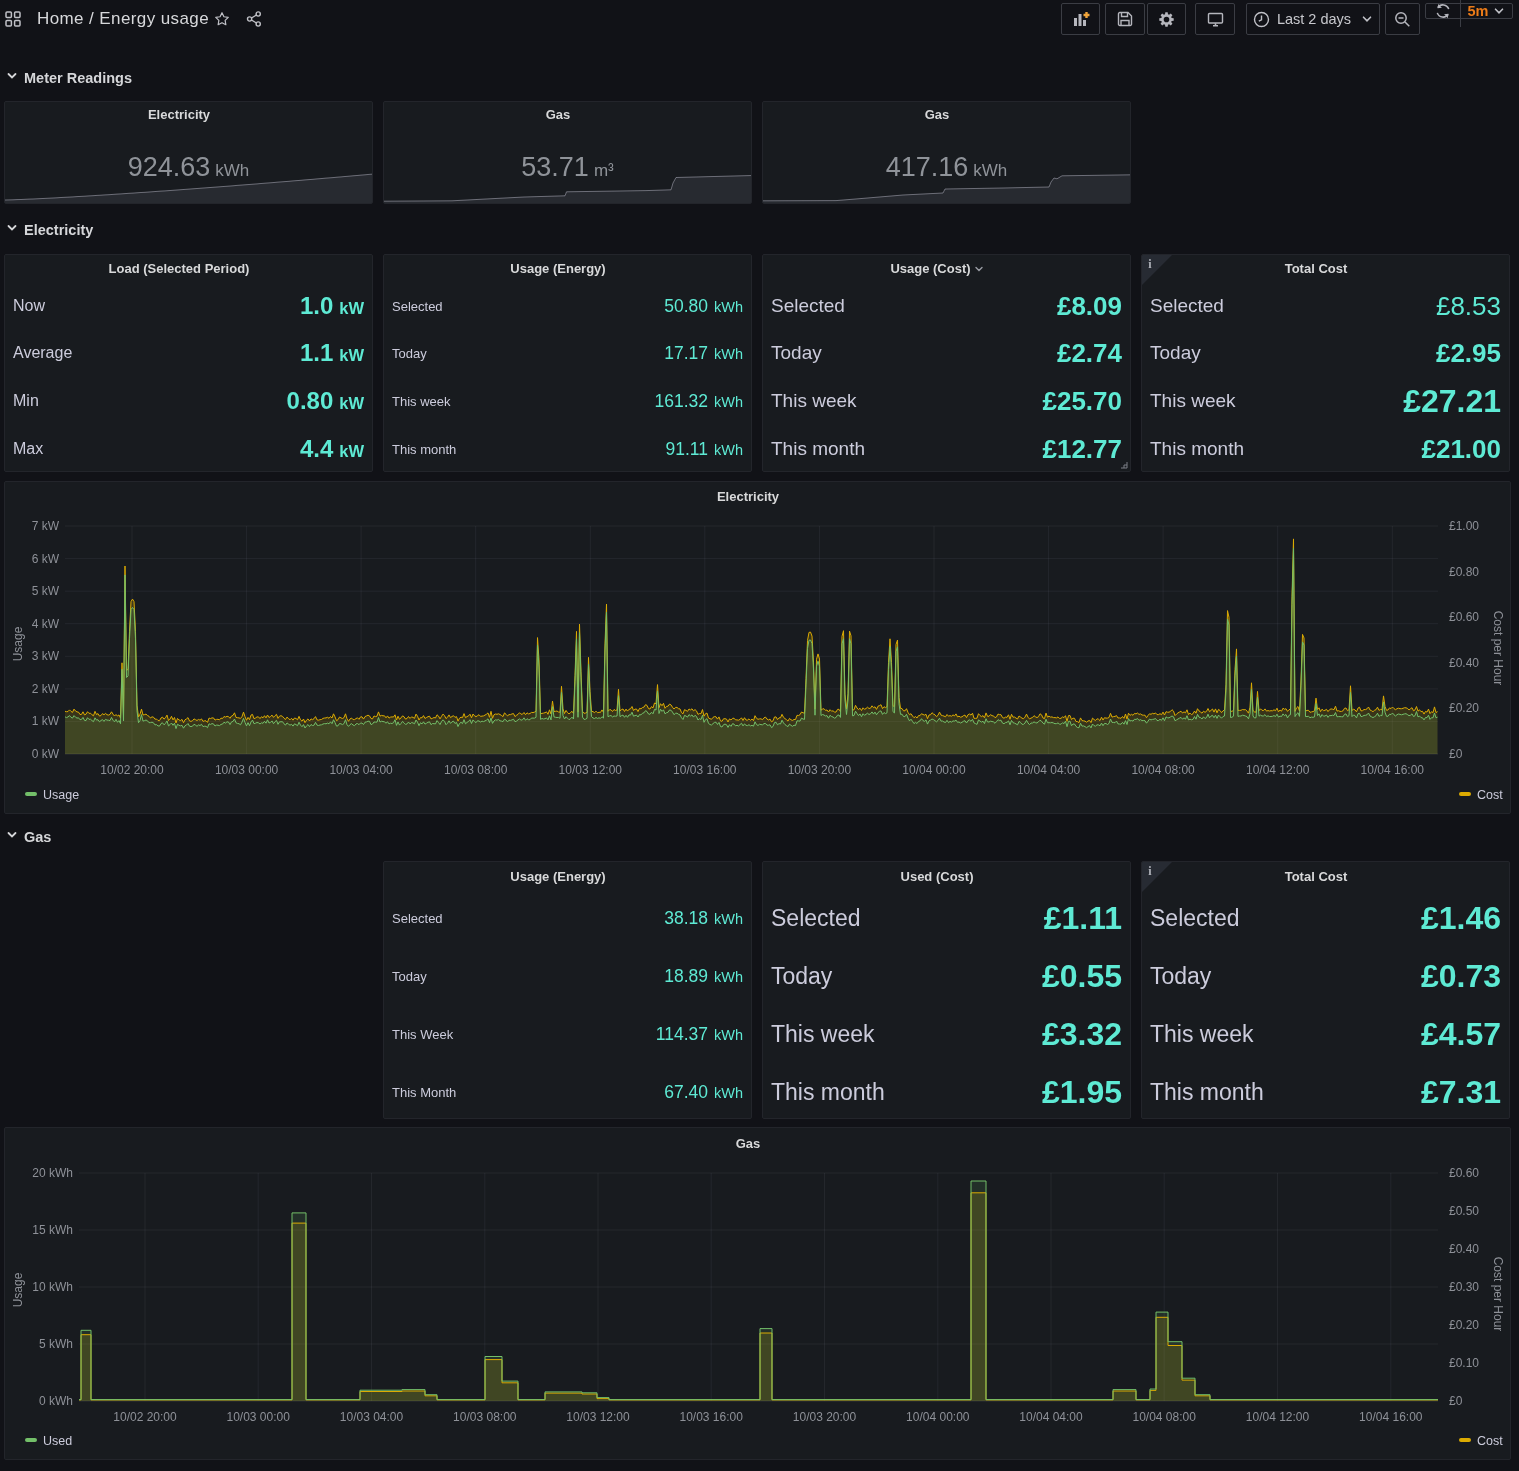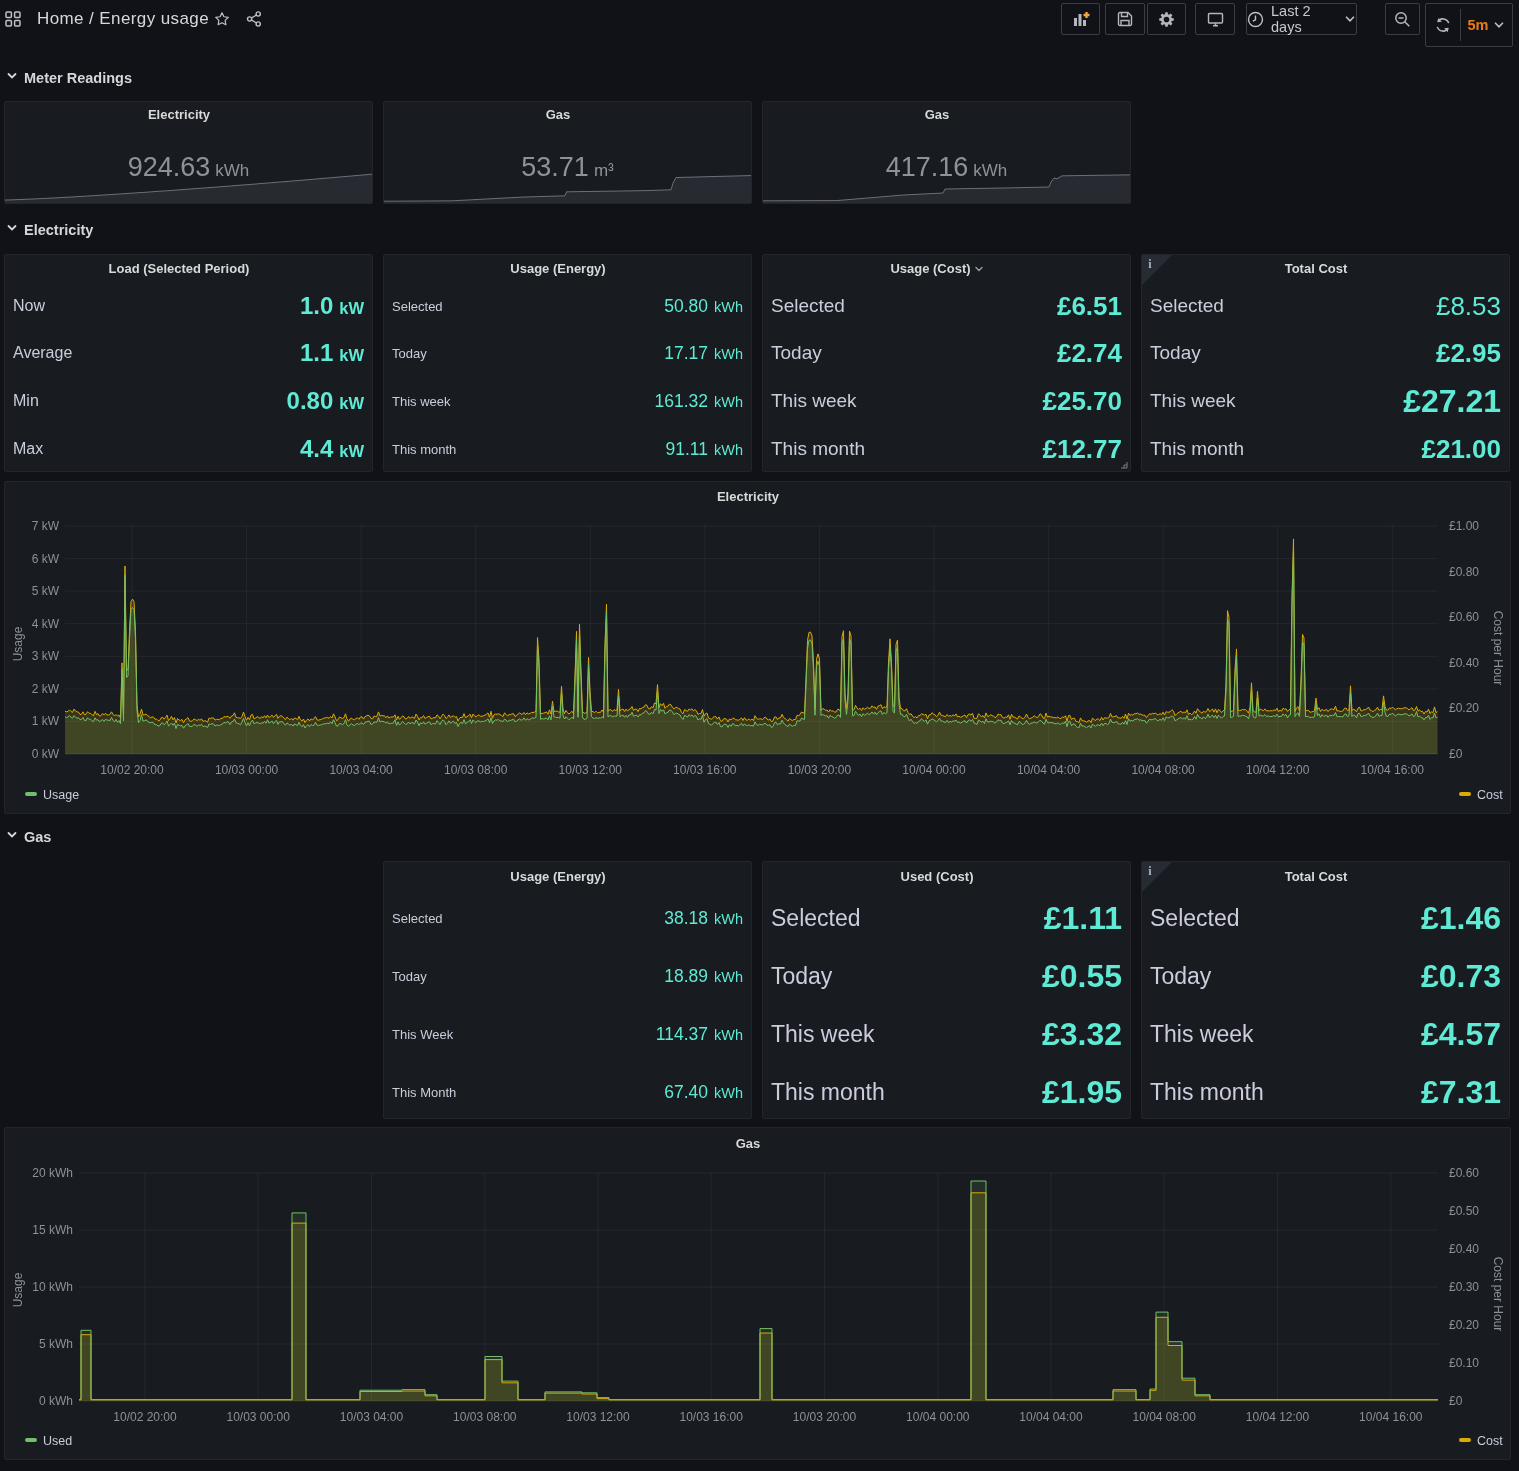--- a/index.html
+++ b/index.html
@@ -57,21 +57,21 @@
     </svg>
   </div>
 <div class="navbtn" style="left:1195px;top:3px;width:40px;height:32px">
     <svg width="17" height="17" viewBox="0 0 17 17">
       <g fill="none" stroke="#b5b6bd" stroke-width="1.4">
         <rect x="1.5" y="2.5" width="14" height="9.5" rx="1"></rect>
         <path d="M6 14.8 H11 M8.5 12.2 V14.6" stroke-width="1.6"></path>
       </g>
     </svg>
   </div>
-<div class="navbtn" style="left:1246px;top:3px;width:111px;height:32px">
+<div class="navbtn" style="left:1246px;top:3px;width:134px;height:32px">
     <span style="margin-right:7px;display:flex">
       <svg width="17" height="17" viewBox="0 0 17 17">
         <g fill="none" stroke="#c0c1c7" stroke-width="1.4">
           <circle cx="8.5" cy="8.5" r="7"></circle>
           <path d="M8.5 4.5 V8.8 L5.8 10.2"></path>
         </g>
       </svg>
     </span>
     <span style="font-size:14.5px;color:#c7c8cd;font-weight:500">Last 2 days</span>
     <span style="margin-left:10px;display:flex">
@@ -81,21 +81,21 @@
     </span>
   </div>
 <div class="navbtn" style="left:1385px;top:3px;width:35px;height:32px">
     <svg width="17" height="17" viewBox="0 0 17 17">
       <g fill="none" stroke="#b5b6bd" stroke-width="1.5">
         <circle cx="7" cy="7" r="5.2"></circle>
         <path d="M11 11 L15.3 15.3 M4.5 7 H9.5"></path>
       </g>
     </svg>
   </div>
-<div class="navbtn" style="left:1425px;top:3px;width:88px;height:44px">
+<div class="navbtn" style="left:1425px;top:3px;width:88px;height:16px">
     <span style="display:flex;width:34px;justify-content:center">
       <svg width="18" height="18" viewBox="0 0 24 24">
         <g fill="none" stroke="#b5b6bd" stroke-width="2.1">
           <path d="M19.6 9.5 A8.2 8.2 0 0 0 5 7.5"></path>
           <path d="M4.4 14.5 A8.2 8.2 0 0 0 19 16.5"></path>
         </g>
         <path d="M5.6 2.5 L4.8 8.3 L10.5 7.6 Z" fill="#b5b6bd" stroke="none"></path>
         <path d="M18.4 21.5 L19.2 15.7 L13.5 16.4 Z" fill="#b5b6bd" stroke="none"></path>
       </svg>
     </span>
@@ -179,21 +179,21 @@
       <span class="slab" style="font-size:13px">This month</span>
       <span class="sval" style="font-size:17.5px;font-weight:500">91.11<span style="font-size:14.5px;font-weight:500;margin-left:6px">kWh</span></span>
     </div>
   </div>
 <div class="panel" style="left:762px;top:254px;width:369px;height:218px">
     <div class="ptitle" style="top:6px">Usage (Cost)<svg class="tcaret" width="10" height="10" viewBox="0 0 10 10">
         <path d="M2 3.5 L5 6.5 L8 3.5" stroke="#9a9da5" stroke-width="1.4" fill="none" stroke-linecap="round"></path>
       </svg></div>
     <div class="srow" style="top:51px;left:8px;right:8px">
       <span class="slab" style="font-size:19px">Selected</span>
-      <span class="sval" style="font-size:26px;font-weight:700">£6.51</span>
+      <span class="sval" style="font-size:26px;font-weight:700">£8.09</span>
     </div>
     <div class="srow" style="top:98px;left:8px;right:8px">
       <span class="slab" style="font-size:19px">Today</span>
       <span class="sval" style="font-size:26px;font-weight:700">£2.74</span>
     </div>
     <div class="srow" style="top:146px;left:8px;right:8px">
       <span class="slab" style="font-size:19px">This week</span>
       <span class="sval" style="font-size:26px;font-weight:700">£25.70</span>
     </div>
     <div class="srow" style="top:194px;left:8px;right:8px">

